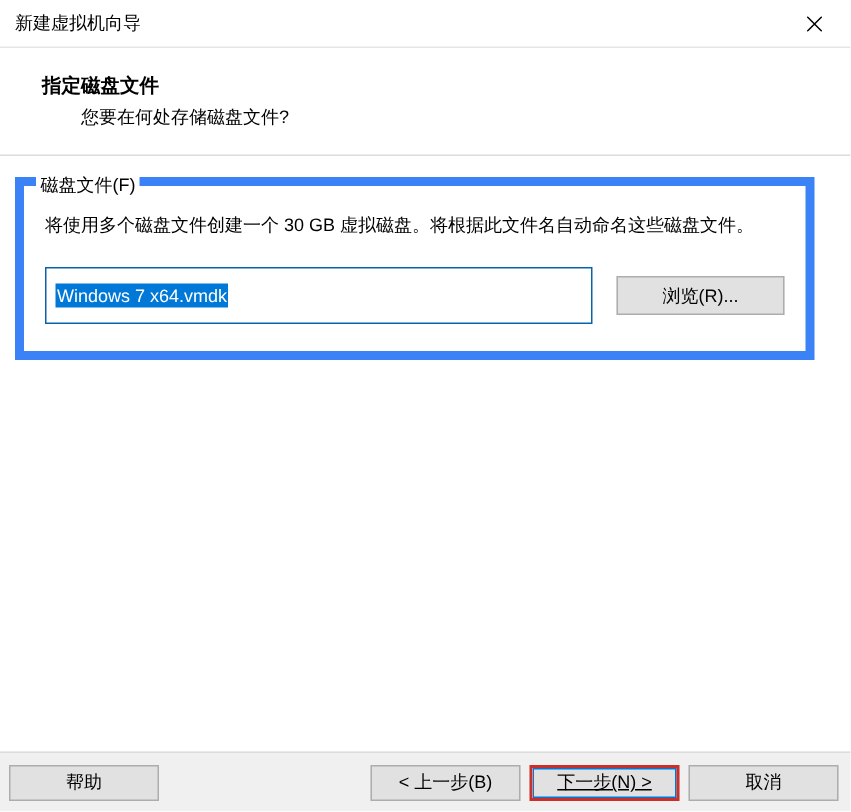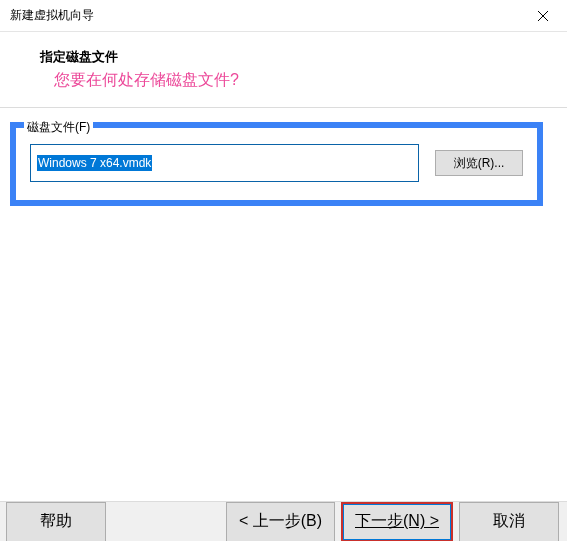--- a/index.html
+++ b/index.html
@@ -36,26 +36,25 @@
     .close-btn svg { width: 10px; height: 10px; }
     .header {
       padding: 16px 20px 16px 28px;
       border-bottom: 1px solid #dcdcdc;
       background: #fff;
     }
     .header-title {
       font-weight: bold;
       font-size: 13px;
       margin-bottom: 4px;
-      margin-left: 12px;
     }
     .header-sub {
-      font-size: 16px;
+      font-size: 12px;
       padding-left: 26px;
-      color: #ec4899;
+      color: #000000;
     }
     .content {
       padding: 14px 24px 20px 10px;
     }
     .fieldset {
       border: 6px solid #3b82f6;
       padding: 16px 14px 18px 14px;
       position: relative;
     }
     .fieldset-legend {
@@ -88,21 +87,21 @@
       display: flex;
       align-items: center;
     }
     .file-input-selection {
       background: #0078d7;
       color: #fff;
       padding: 1px 1px;
       display: inline-block;
     }
     .browse-btn {
-      width: 88px;
+      width: 112px;
       height: 26px;
       background: #e1e1e1;
       border: 1px solid #adadad;
       font-size: 12px;
       font-family: inherit;
       cursor: pointer;
     }
     .footer {
       position: absolute;
       bottom: 0;
@@ -111,26 +110,26 @@
       height: 40px;
       display: flex;
       align-items: center;
       padding: 0 8px 0 6px;
       border-top: 1px solid #dcdcdc;
       background: #f0f0f0;
     }
     .footer-left { flex: 0 0 auto; }
     .footer-spacer { flex: 1; }
     .btn {
-      height: 40px;
+      height: 24px;
       min-width: 100px;
       padding: 0 12px;
       background: #e1e1e1;
       border: 1px solid #adadad;
-      font-size: 16px;
+      font-size: 12px;
       font-family: inherit;
       cursor: pointer;
       margin-left: 6px;
       display: inline-flex;
       align-items: center;
       justify-content: center;
     }
     .btn-help { min-width: 100px; margin-left: 0; }
     .btn-next {
       border: 2px solid #c9302c;
@@ -152,20 +151,21 @@
 </div>
 
 <div class="header">
   <div class="header-title">指定磁盘文件</div>
   <div class="header-sub">您要在何处存储磁盘文件?</div>
 </div>
 
 <div class="content">
   <div class="fieldset">
     <div class="fieldset-legend">磁盘文件(F)</div>
+    <div class="desc">将使用多个磁盘文件创建一个 30 GB 虚拟磁盘。将根据此文件名自动命名这些磁盘文件。</div>
     <div class="filerow">
       <div class="file-input">
         <span class="file-input-selection">Windows 7 x64.vmdk</span>
       </div>
       <button class="browse-btn">浏览(R)...</button>
     </div>
   </div>
 </div>
 
 <div class="footer">

